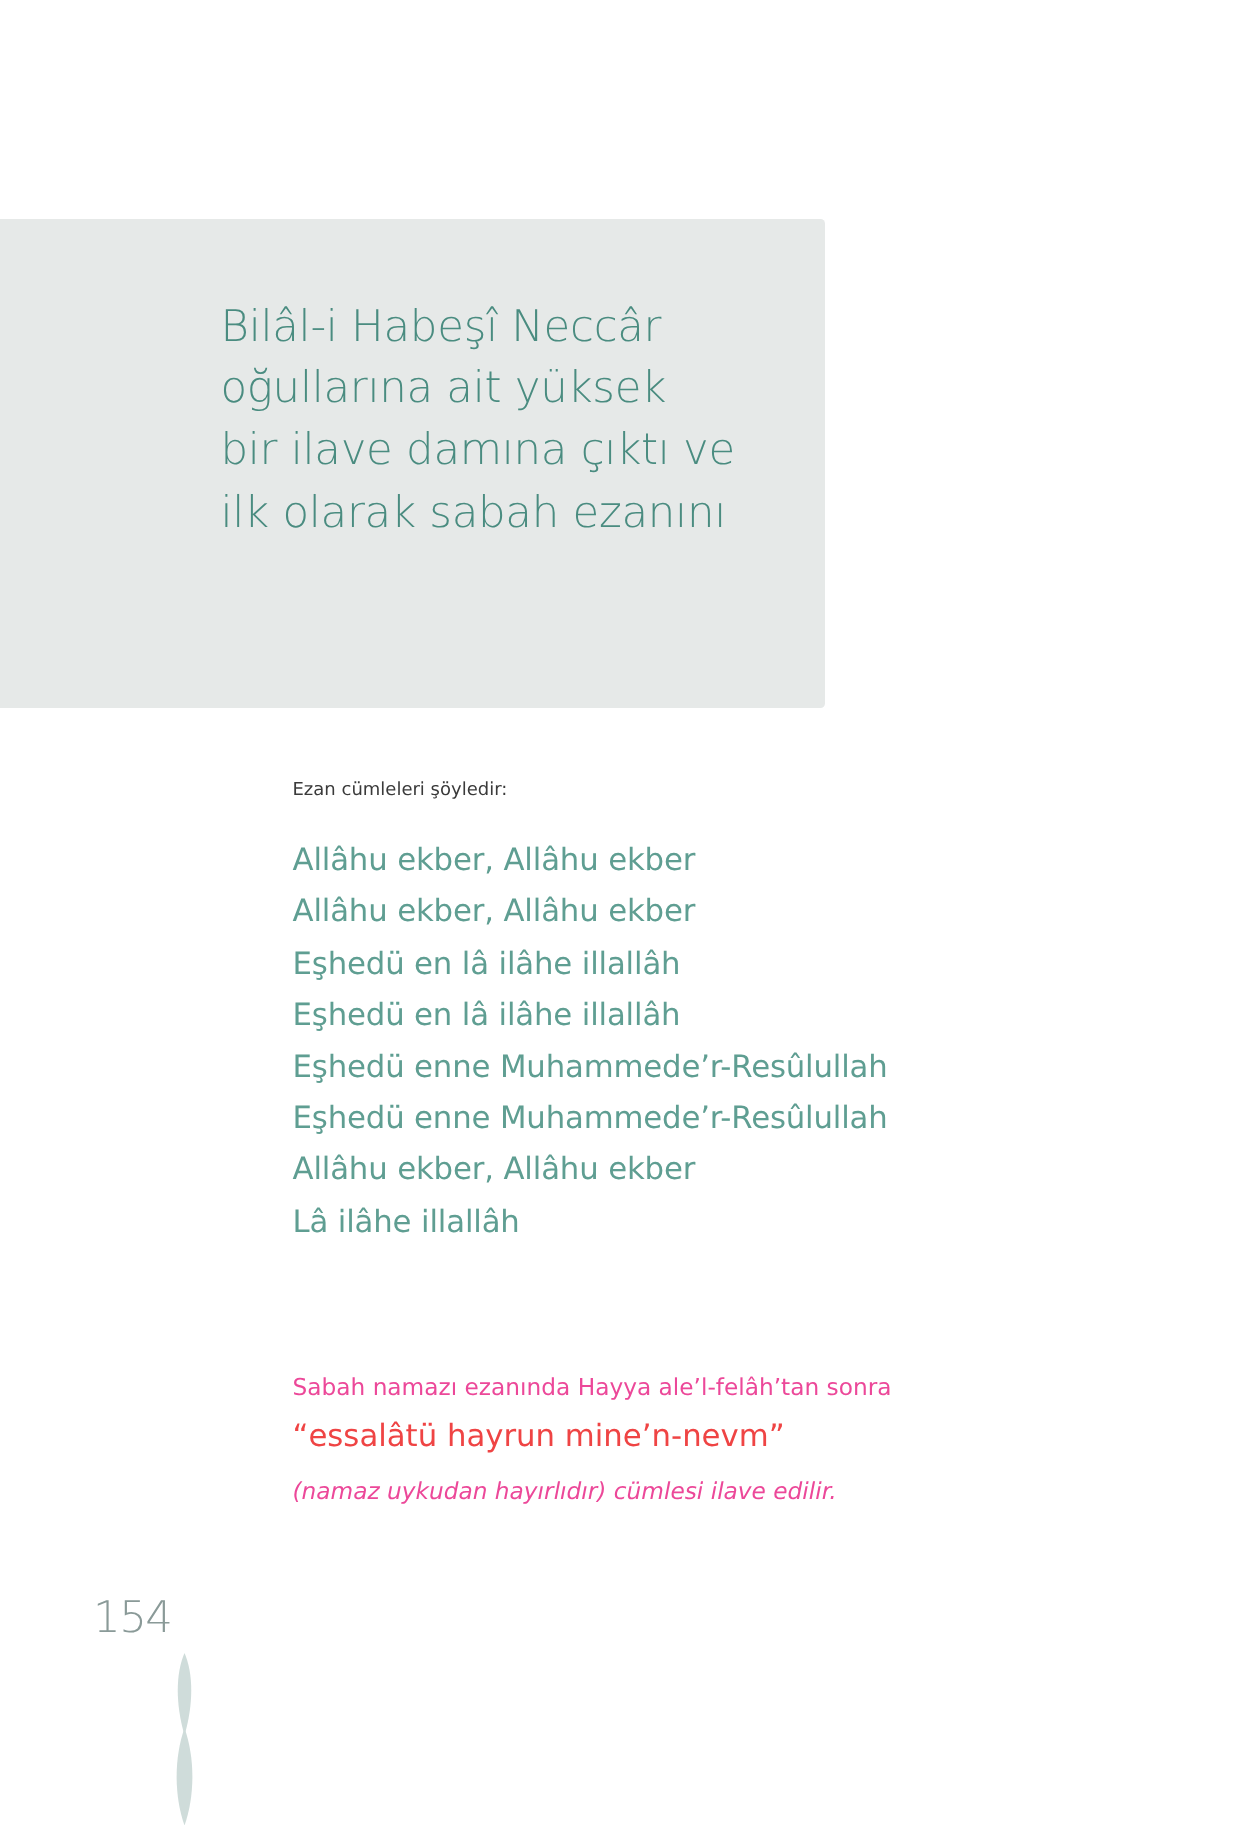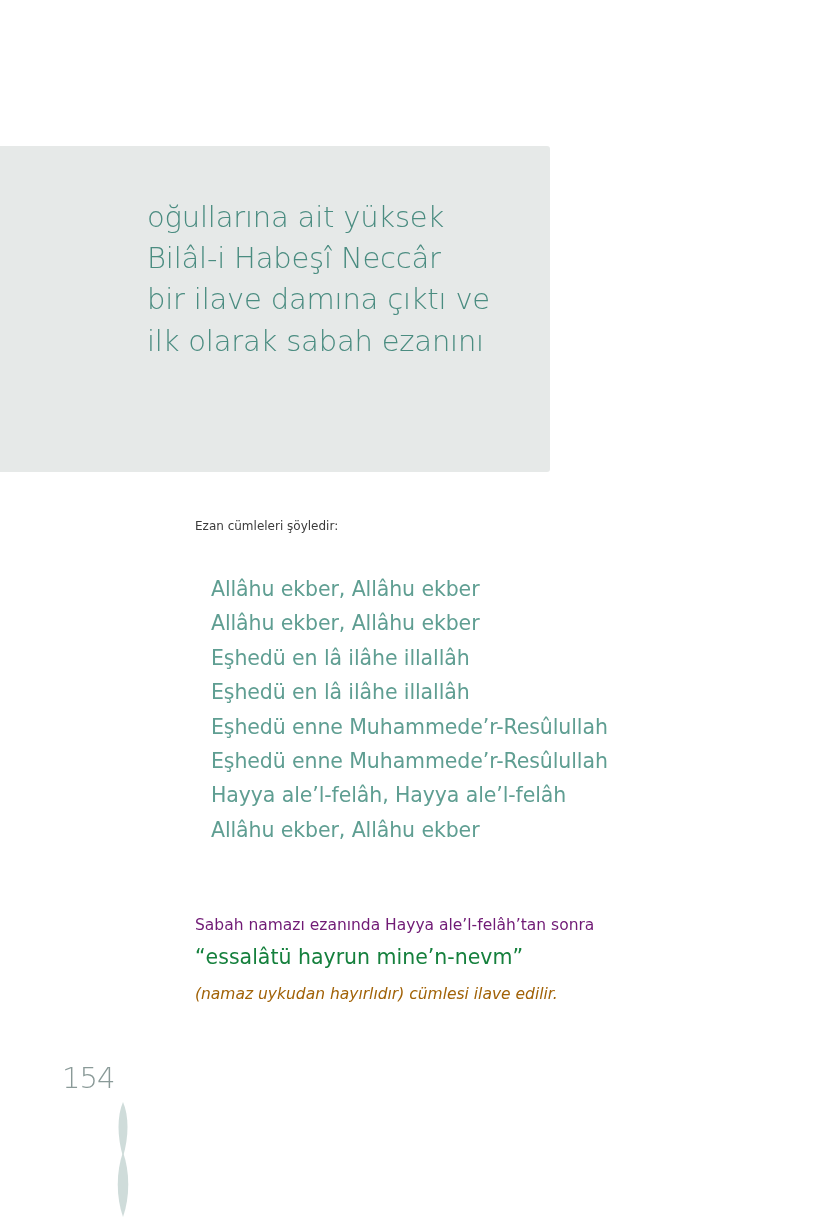--- a/index.html
+++ b/index.html
@@ -45,61 +45,61 @@
       margin: 0;
       font-family: "DejaVu Sans", sans-serif;
       font-size: 12px;
       color: #3a3a3a;
       white-space: nowrap;
     }
     .ezan-list {
       position: absolute;
       left: 195px;
       top: 556px;
-      margin: 16px;
+      margin: 0;
       padding: 0;
       list-style: none;
     }
     .ezan-list li {
       font-family: "DejaVu Sans", sans-serif;
       font-size: 20.5px;
       line-height: 34.4px;
       color: #5f9e92;
       white-space: nowrap;
       letter-spacing: -0.1px;
     }
     .note-line {
       position: absolute;
       left: 195px;
       top: 916px;
       margin: 0;
       font-family: "DejaVu Sans", sans-serif;
       font-size: 15.5px;
-      color: #701a75;
+      color: #ec4899;
       white-space: nowrap;
     }
     .quote-line {
       position: absolute;
       left: 195px;
       top: 945px;
       margin: 0;
       font-family: "DejaVu Sans", sans-serif;
       font-size: 20.5px;
-      color: #15803d;
+      color: #ef4444;
       white-space: nowrap;
     }
     .translation-line {
       position: absolute;
       left: 195px;
       top: 985px;
       margin: 0;
       font-family: "DejaVu Sans", sans-serif;
       font-style: italic;
       font-size: 15.5px;
-      color: #a16207;
+      color: #ec4899;
       white-space: nowrap;
     }
     .page-number {
       position: absolute;
       left: 62px;
       top: 1061px;
       margin: 0;
       font-family: "DejaVu Sans", sans-serif;
       font-weight: 300;
       font-size: 29px;
@@ -112,37 +112,37 @@
       top: 1102px;
       width: 14px;
       height: 115px;
     }
   </style>
 </head>
 <body>
 
 <div class="callout-box"></div>
 <p class="callout-text">
+  <span>Bilâl-i Habeşî Neccâr</span>
   <span>oğullarına ait yüksek</span>
-  <span>Bilâl-i Habeşî Neccâr</span>
   <span>bir ilave damına çıktı ve</span>
   <span>ilk olarak sabah ezanını</span>
 </p>
 
 <p class="intro">Ezan cümleleri şöyledir:</p>
 
 <ul class="ezan-list">
   <li>Allâhu ekber, Allâhu ekber</li>
   <li>Allâhu ekber, Allâhu ekber</li>
   <li>Eşhedü en lâ ilâhe illallâh</li>
   <li>Eşhedü en lâ ilâhe illallâh</li>
   <li>Eşhedü enne Muhammede’r-Resûlullah</li>
   <li>Eşhedü enne Muhammede’r-Resûlullah</li>
-  <li>Hayya ale’l-felâh, Hayya ale’l-felâh</li>
   <li>Allâhu ekber, Allâhu ekber</li>
+  <li>Lâ ilâhe illallâh</li>
 </ul>
 
 <p class="note-line">Sabah namazı ezanında Hayya ale’l-felâh’tan sonra</p>
 <p class="quote-line">“essalâtü hayrun mine’n-nevm”</p>
 <p class="translation-line">(namaz uykudan hayırlıdır) cümlesi ilave edilir.</p>
 
 <p class="page-number">154</p>
 <svg class="page-ornament" viewBox="0 0 14 115" xmlns="http://www.w3.org/2000/svg">
   <path d="M7 0 C13 14 13 34 7 55 C1 34 1 14 7 0 Z" fill="#cfdcda"></path>
   <path d="M7 50 C14 70 14 95 7 115 C0 95 0 70 7 50 Z" fill="#cfdcda"></path>

